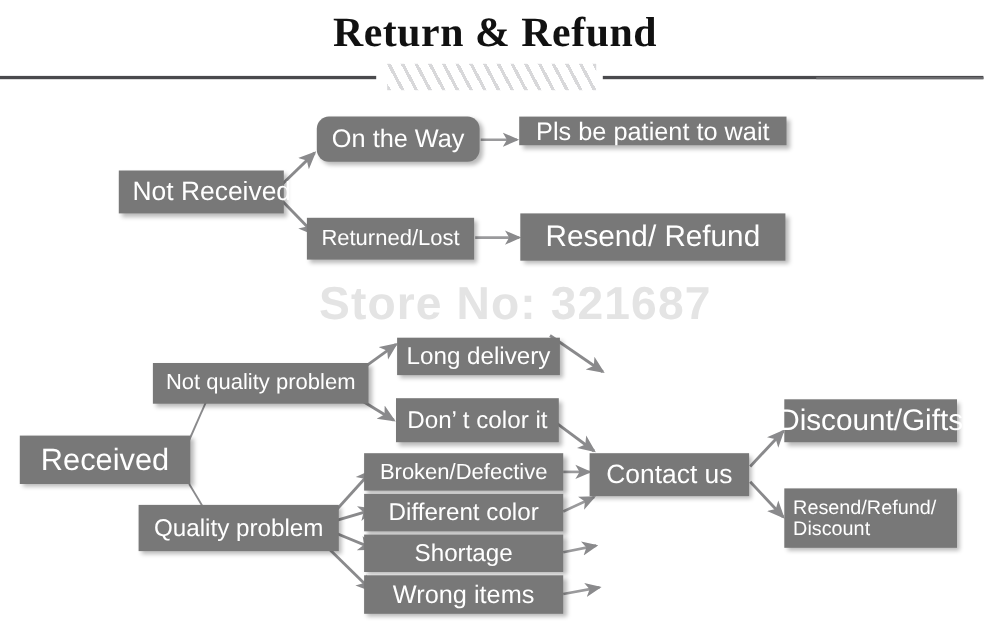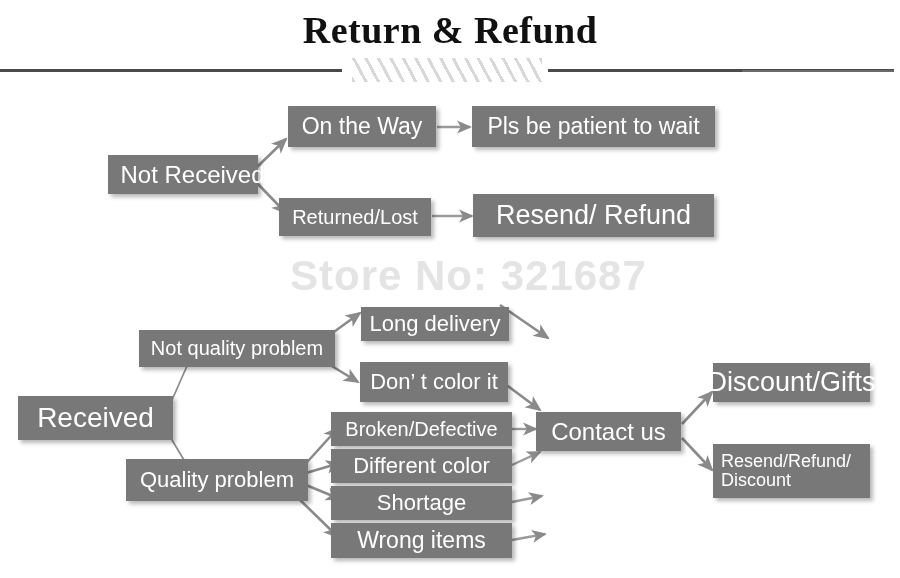--- a/index.html
+++ b/index.html
@@ -151,23 +151,23 @@
 
     <line x1="512" y1="540" x2="545" y2="534" stroke="#9a9a9c" stroke-width="2.4" marker-end="url(#ah)"></line>
 
     <line x1="682" y1="424" x2="712" y2="392" stroke="#8a8a8c" stroke-width="2.6" marker-end="url(#ah)"></line>
 
     <line x1="682" y1="438" x2="712" y2="470" stroke="#8a8a8c" stroke-width="2.6" marker-end="url(#ah)"></line>
   </svg>
 
   <div class="node" style="left:108px; top:155px; width:150px; height:39px; font-size:24px;padding-left:19px;">Not Received</div>
 
-  <div class="node" style="left:288px; top:106px; width:148px; height:41px; font-size:23px;">On the Way</div>
+  <div class="node" style="left:288px; top:106px; width:148px; height:41px; font-size:23px;border-radius:11px;">On the Way</div>
 
-  <div class="node" style="left:472px; top:106px; width:243px; height:41px; font-size:23px;">Pls be patient to wait</div>
+  <div class="node" style="left:472px; top:106px; width:243px; height:26px; font-size:23px;">Pls be patient to wait</div>
 
   <div class="node" style="left:279px; top:198px; width:152px; height:38px; font-size:20px;">Returned/Lost</div>
 
   <div class="node" style="left:473px; top:194px; width:241px; height:43px; font-size:27px;">Resend/ Refund</div>
 
   <div class="node" style="left:18px; top:396px; width:155px; height:44px; font-size:28px;">Received</div>
 
   <div class="node" style="left:124px; top:330px; width:196px; height:37px; font-size:20px;margin-left:15px;">Not quality problem</div>
 
   <div class="node" style="left:126px; top:459px; width:182px; height:42px; font-size:22px;">Quality problem</div>

